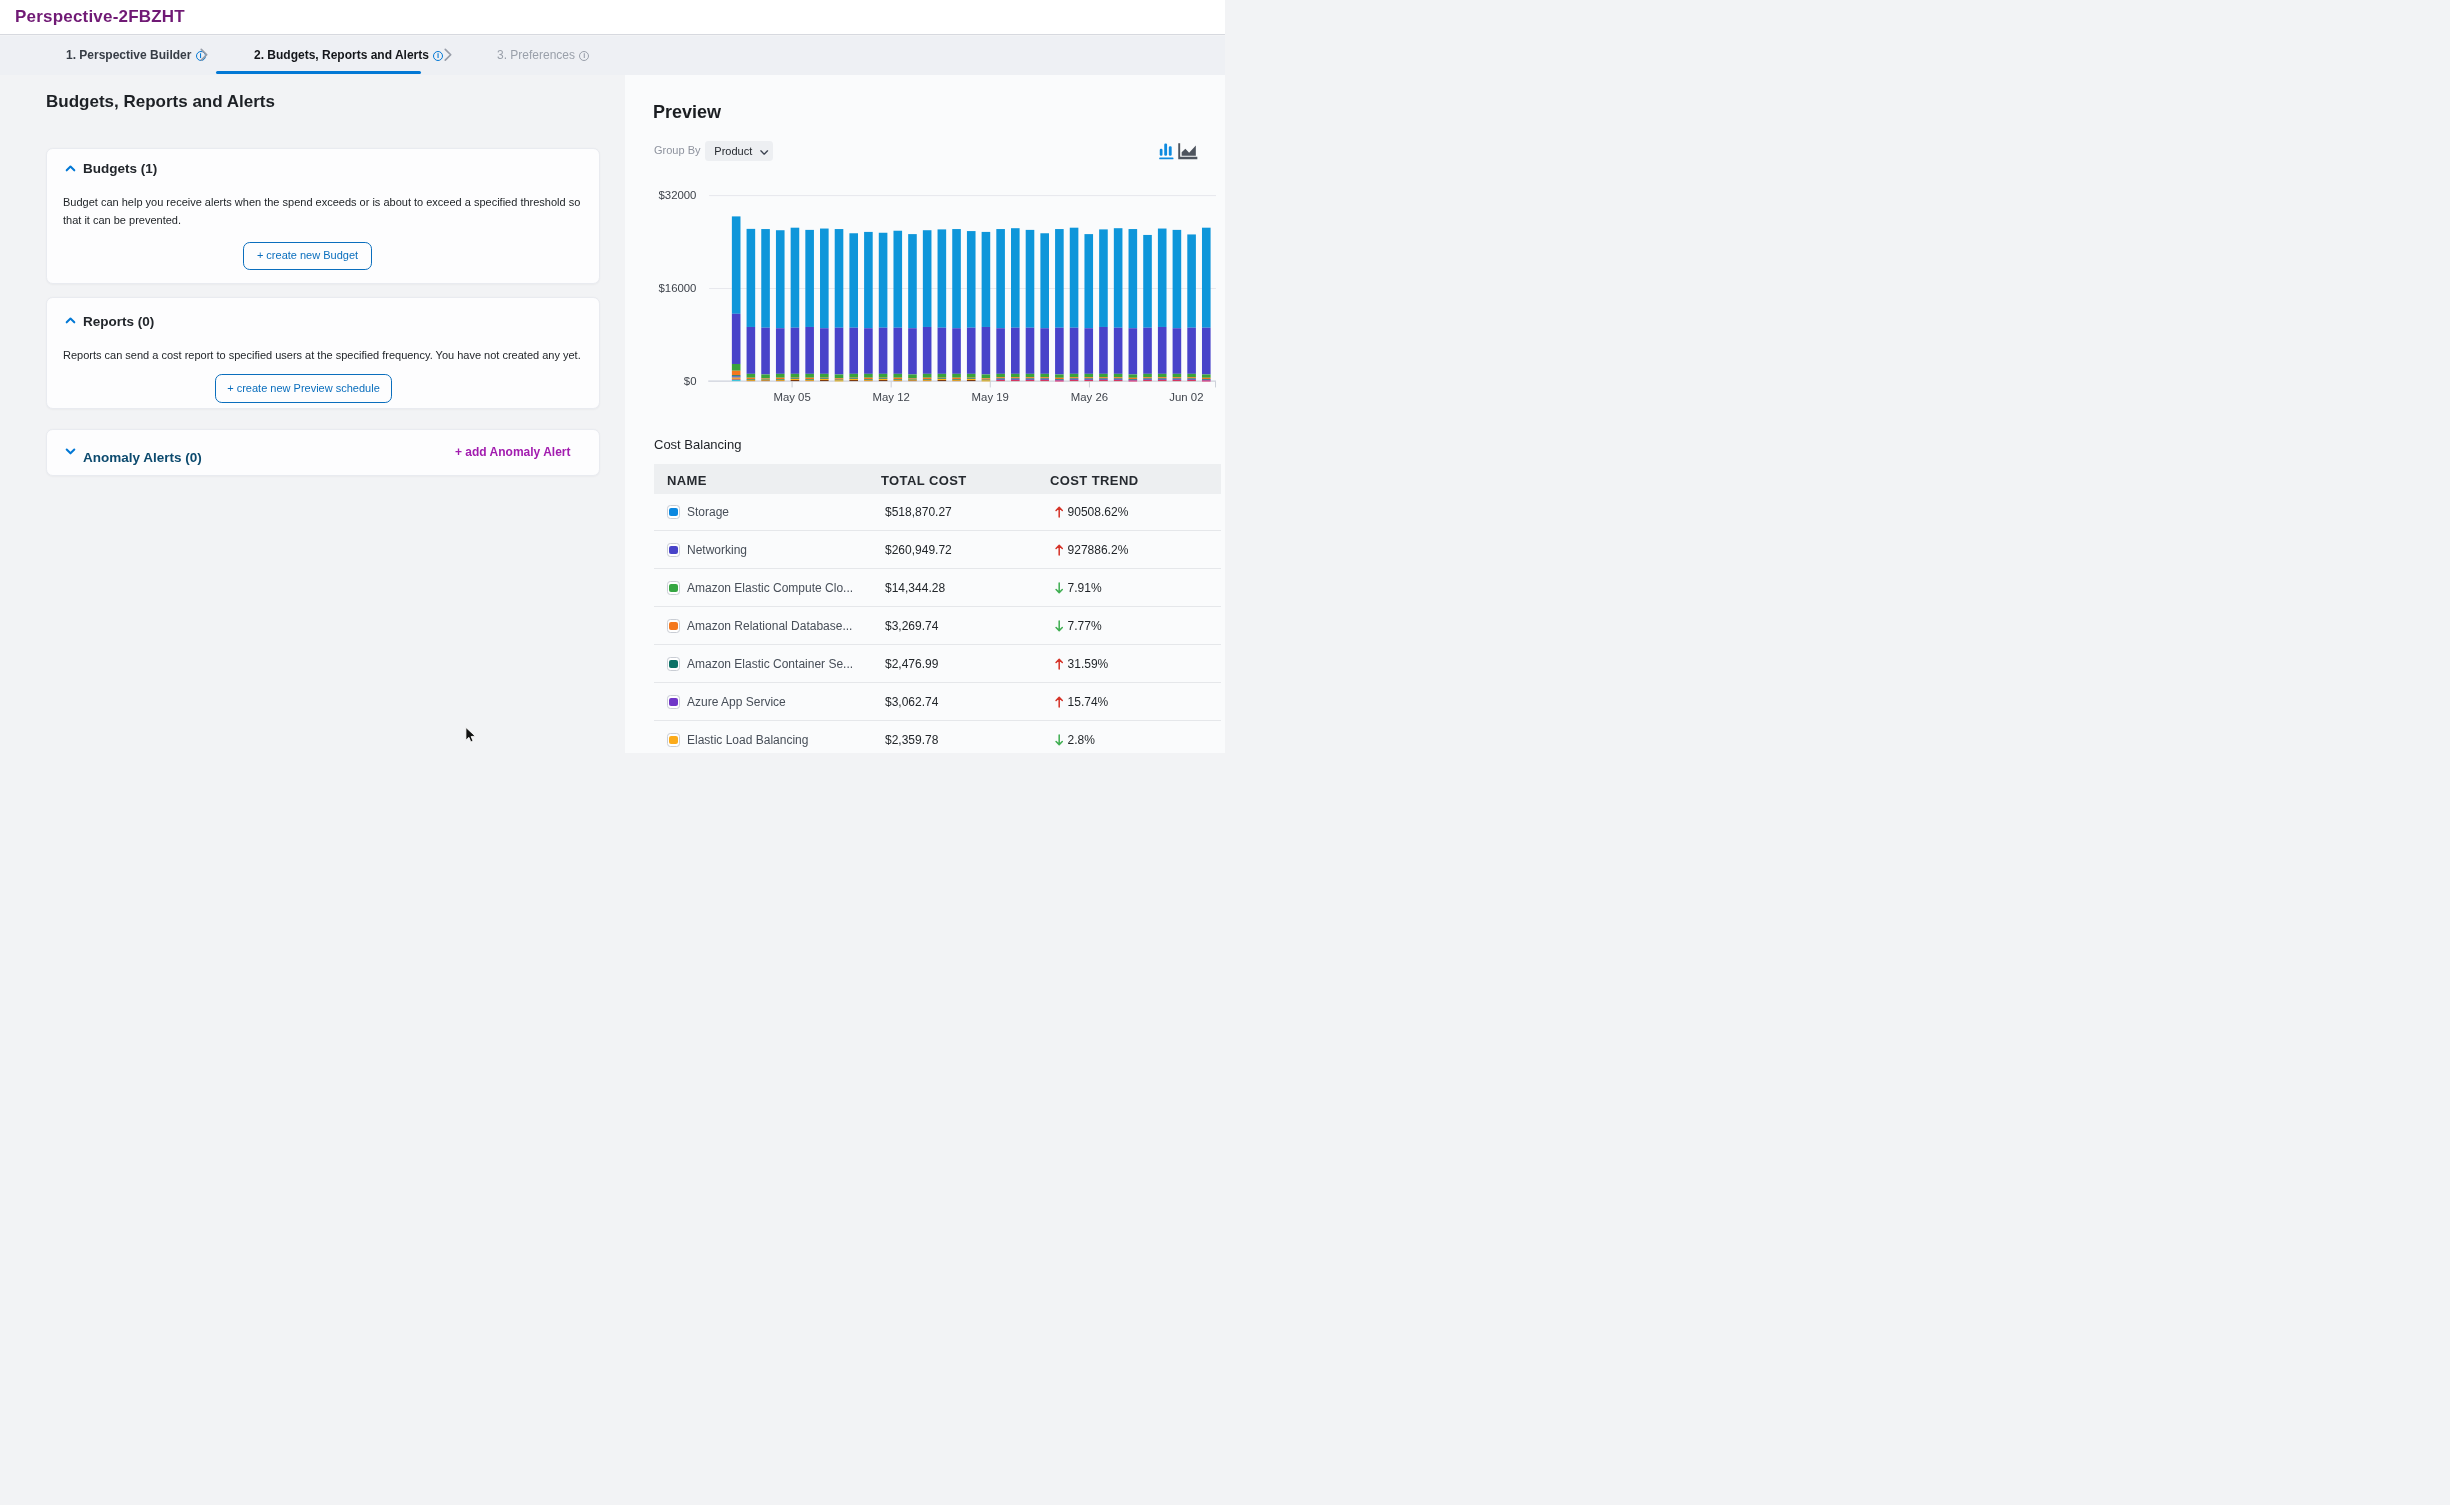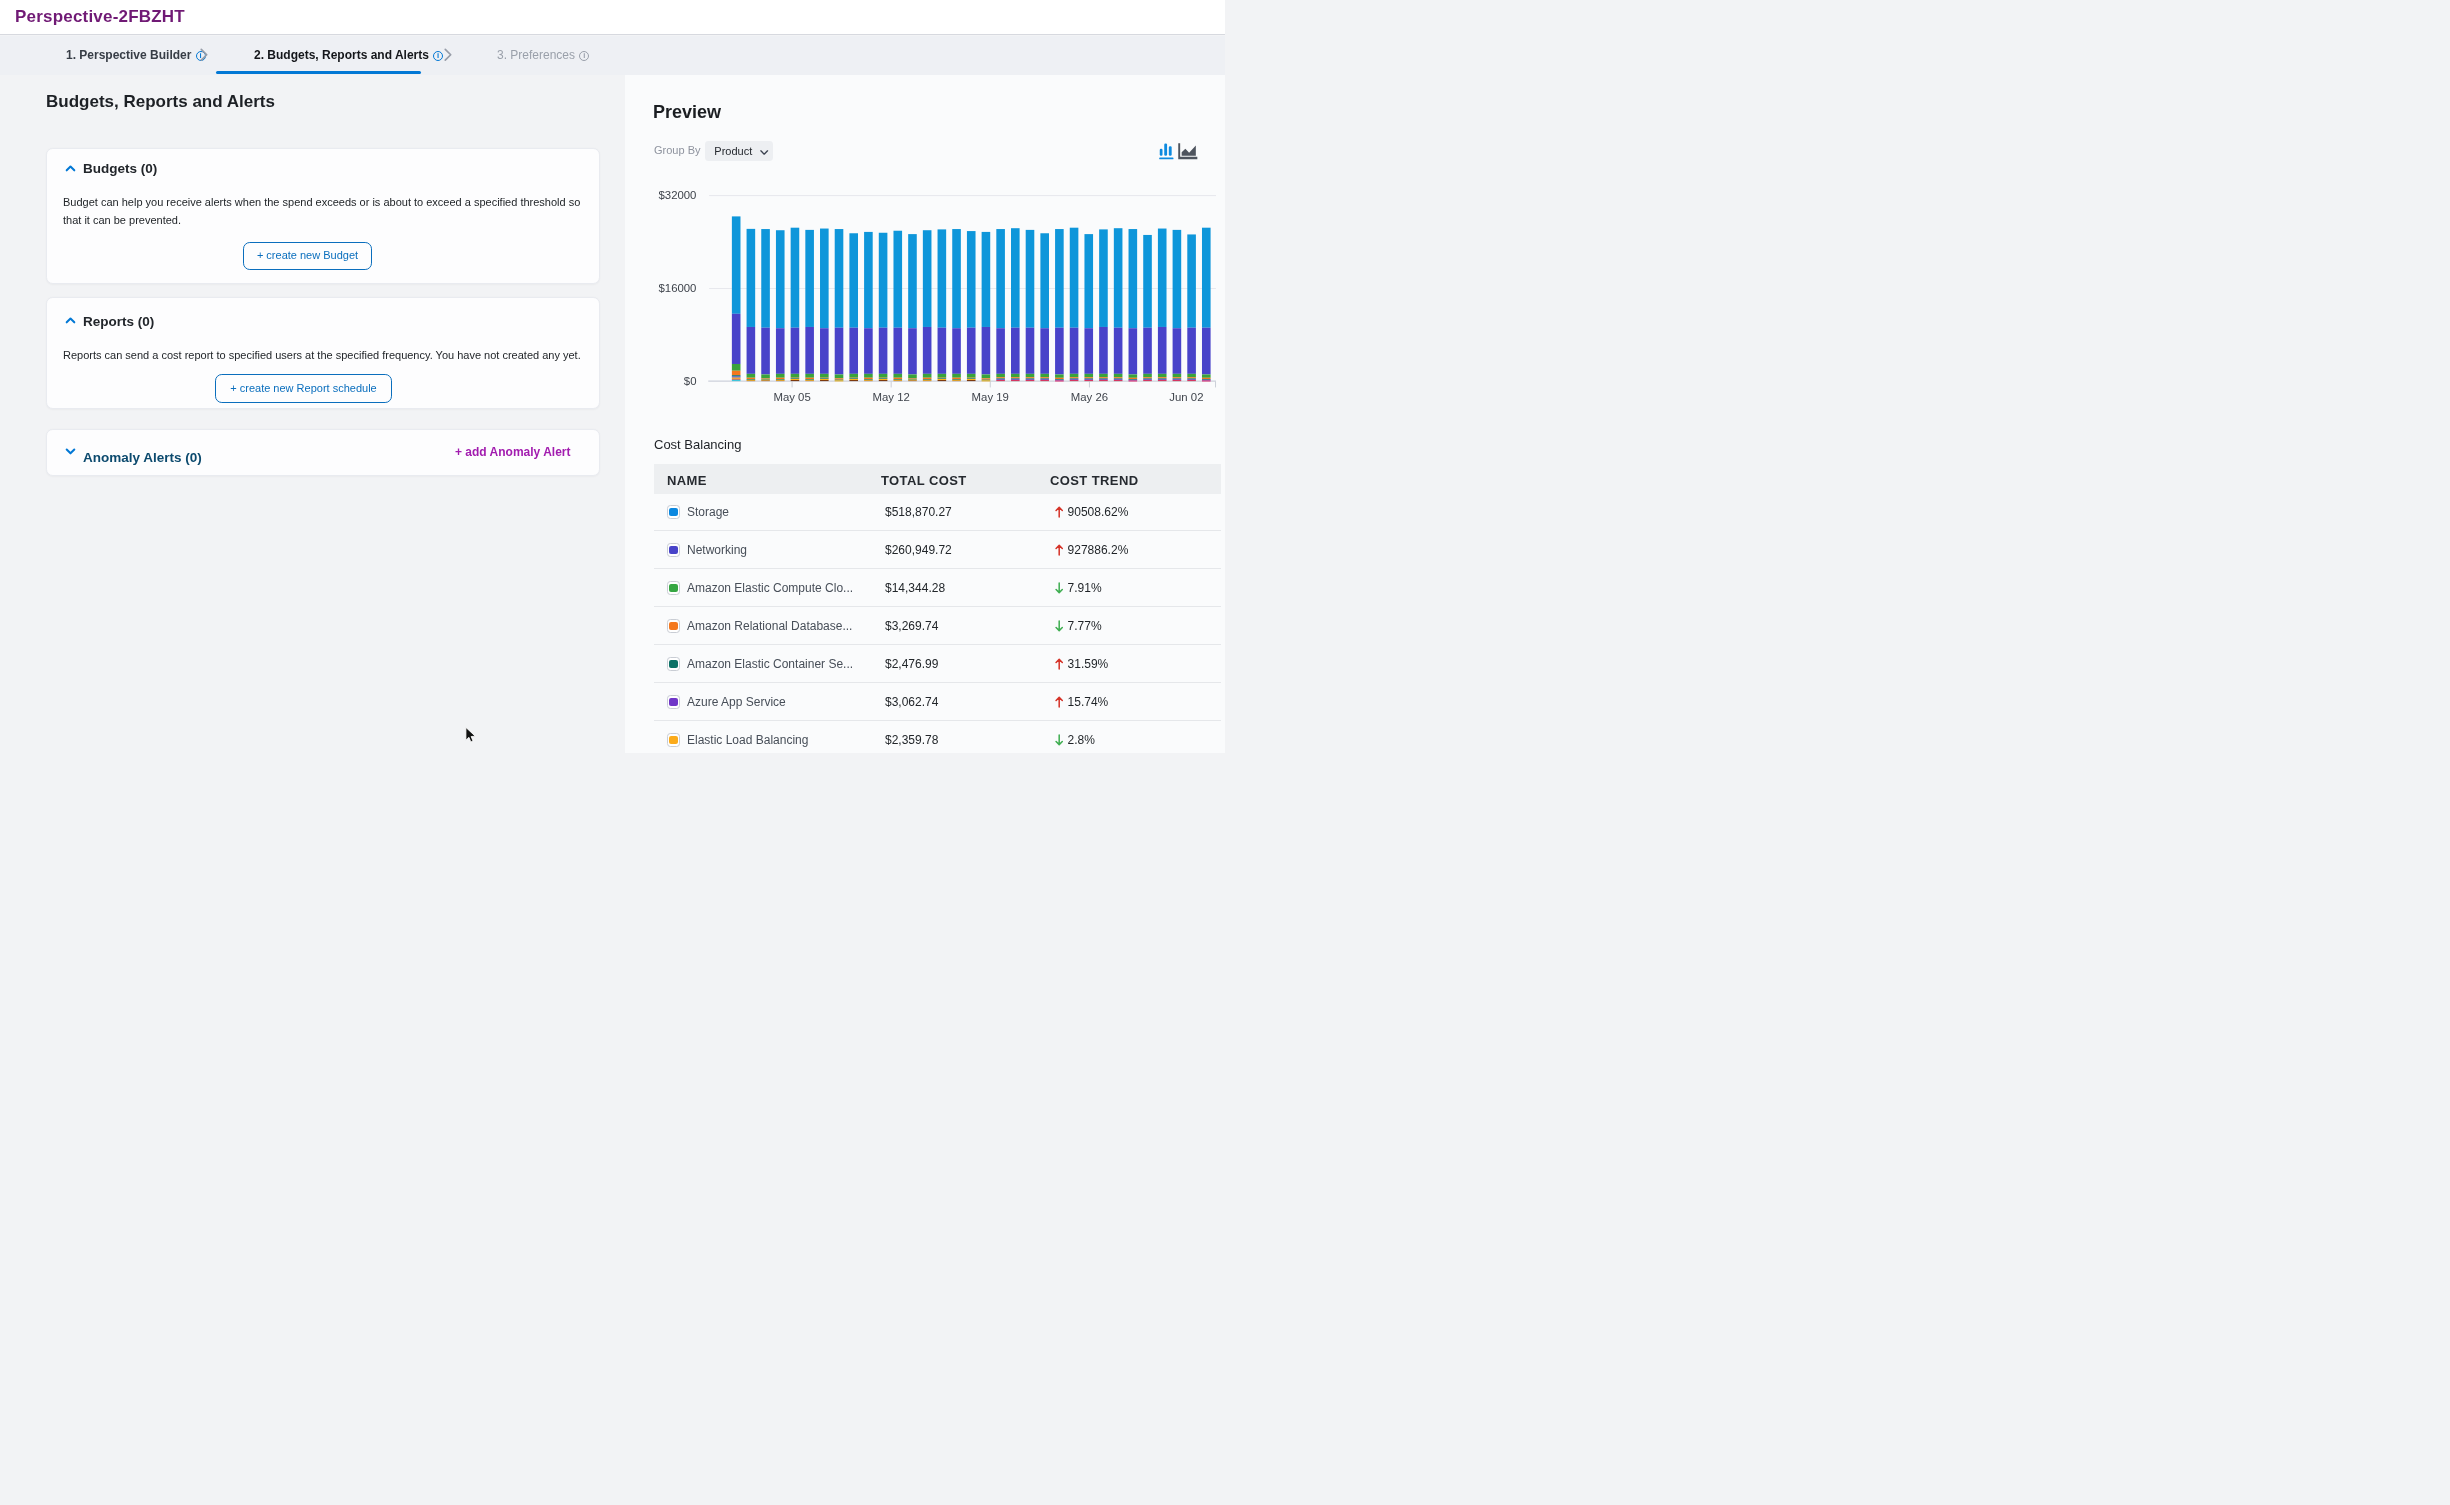--- a/index.html
+++ b/index.html
@@ -56,31 +56,31 @@
     <path d="M1.5 1.5 L8 8 L1.5 14.5" stroke="#979da8" stroke-width="2" fill="none" stroke-linecap="round" stroke-linejoin="round"></path>
   </svg>
 <div class="abs tab" style="left:466px; font-weight:400; color:#9aa0aa;">3. Preferences<span class="info" style="border-color:#9aa0aa;color:#9aa0aa;">i</span></div>
 
 <h1 class="abs page">Budgets, Reports and Alerts</h1>
 
 <div class="abs card" style="top:148px; height:136px;"></div>
 <svg class="abs cv" style="left:65px; top:164px;" width="11" height="9.3" viewBox="0 0 13 11">
     <path d="M2 7.5 L6.5 3 L11 7.5" stroke="#0278d5" stroke-width="2.4" fill="none" stroke-linecap="round" stroke-linejoin="round"></path>
   </svg>
-<div class="abs cardhead" style="left:83px; top:161px;">Budgets (0)</div>
+<div class="abs cardhead" style="left:83px; top:161px;">Budgets (1)</div>
 <div class="abs desc" style="left:63px; top:193px; width:528px;">Budget can help you receive alerts when the spend exceeds or is about to exceed a specified threshold so that it can be prevented.</div>
 <div class="abs obtn" style="left:243px; top:242px; width:129px; height:28px; line-height:25px;">+ create new Budget</div>
 
 <div class="abs card" style="top:297px; height:112px;"></div>
 <svg class="abs cv" style="left:65px; top:316px;" width="11" height="9.3" viewBox="0 0 13 11">
     <path d="M2 7.5 L6.5 3 L11 7.5" stroke="#0278d5" stroke-width="2.4" fill="none" stroke-linecap="round" stroke-linejoin="round"></path>
   </svg>
 <div class="abs cardhead" style="left:83px; top:314px;">Reports (0)</div>
 <div class="abs desc" style="left:63px; top:346px; width:541px;">Reports can send a cost report to specified users at the specified frequency. You have not created any yet.</div>
-<div class="abs obtn" style="left:215px; top:374px; width:177px; height:29px; line-height:26px;">+ create new Report schedule</div>
+<div class="abs obtn" style="left:215px; top:374px; width:177px; height:29px; line-height:26px;">+ create new Preview schedule</div>
 
 <div class="abs card" style="top:429px; height:47px;"></div>
 <svg class="abs cv" style="left:65px; top:447px;" width="11" height="9.3" viewBox="0 0 13 11">
     <path d="M2 3 L6.5 7.5 L11 3" stroke="#0278d5" stroke-width="2.4" fill="none" stroke-linecap="round" stroke-linejoin="round"></path>
   </svg>
 <div class="abs cardhead" style="left:83px; top:450px; color:#0c4a6e;">Anomaly Alerts (0)</div>
 <div class="abs" style="left:455px; top:445px; width:119px; font-size:12px; font-weight:bold; color:#a21caf;">+ add Anomaly Alert</div>
 
 <div class="abs" id="preview">Preview</div>
 <div class="abs" id="groupby">Group By</div>

